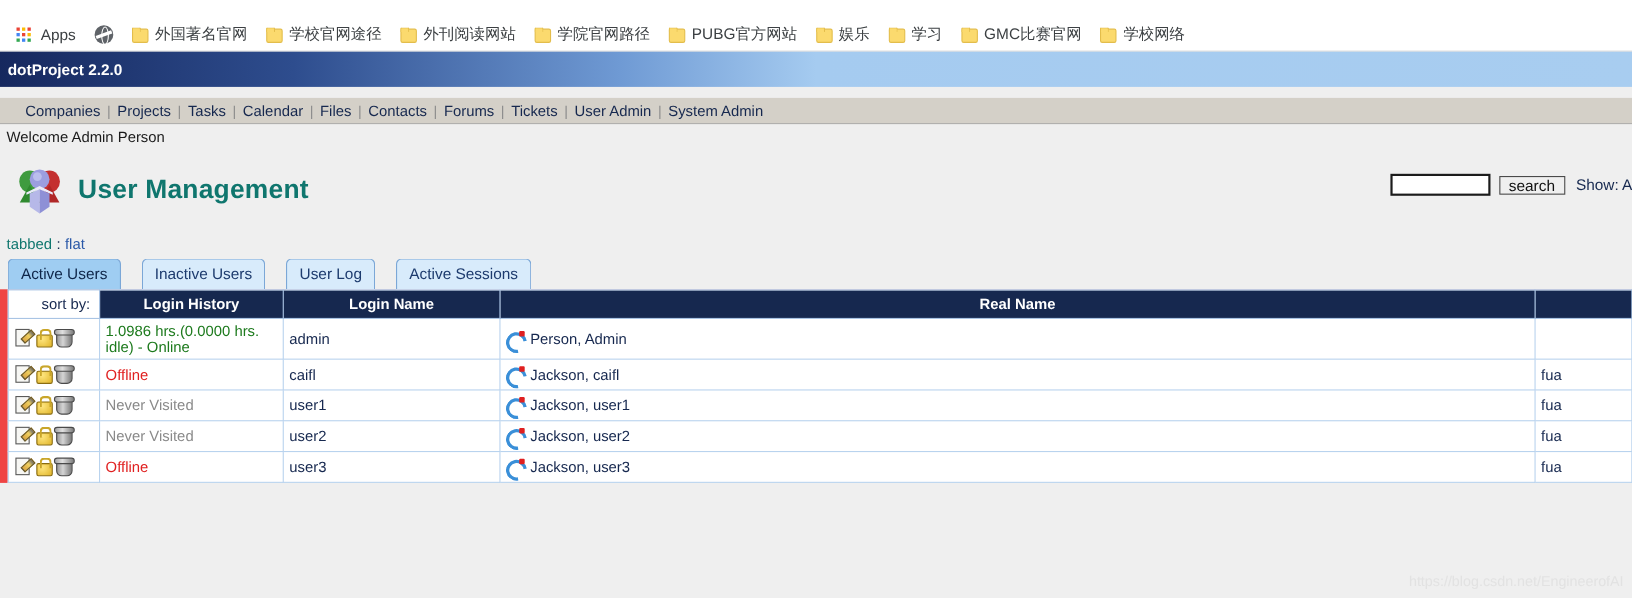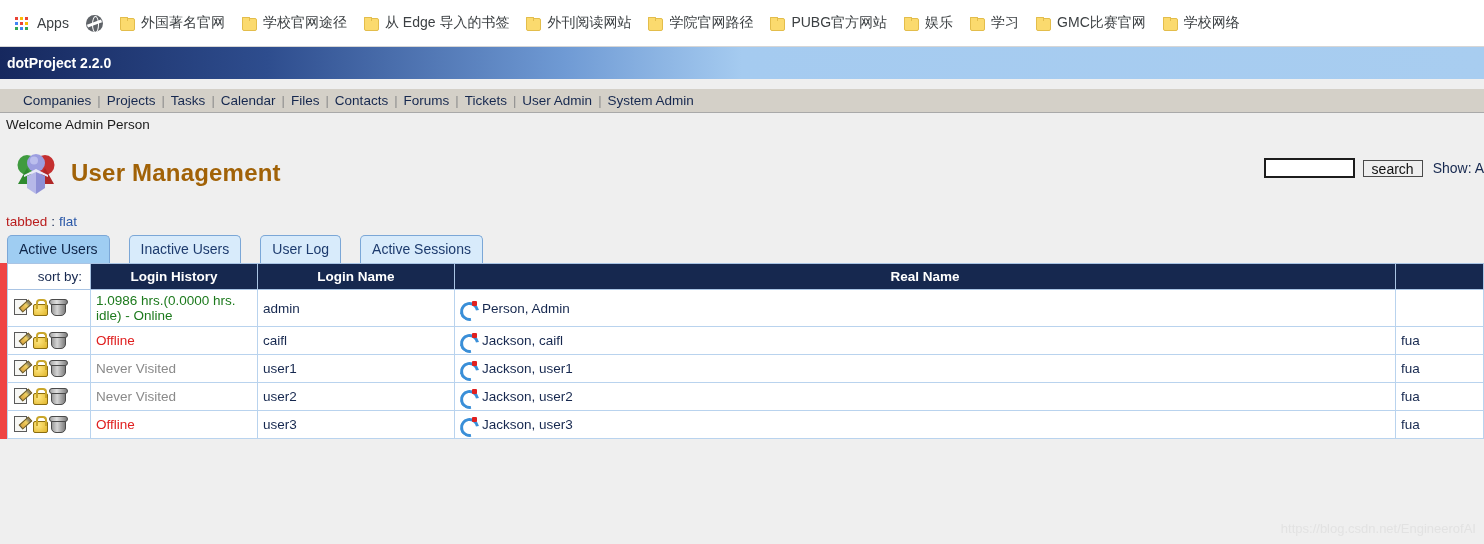--- a/index.html
+++ b/index.html
@@ -9,21 +9,21 @@
     overflow: hidden;
     background: #efefef;
     font-family: "Liberation Sans", sans-serif;
   }
 
   
   #bookmarks-bar {
     height: 47px;
     background: #ffffff;
     display: flex;
-    align-items: center;
+    align-items: flex-end;
     padding: 0 8px;
     border-bottom: 1px solid #d6d6d6;
     white-space: nowrap;
     overflow: hidden;
   }
   .bm-item {
     display: flex;
     align-items: center;
     height: 30px;
     padding: 0 7px;
@@ -135,21 +135,21 @@
   }
   #users-icon {
     width: 44px; height: 46px;
     position: relative;
     margin-right: 13px;
     flex: none;
   }
   #page-title {
     font-size: 24px;
     font-weight: bold;
-    color: #a16207;
+    color: #0f766e;
     letter-spacing: .2px;
   }
   #search-area {
     position: absolute;
     right: 0px;
     top: 22px;
     display: flex;
     align-items: center;
     font-size: 14px;
   }
@@ -181,21 +181,21 @@
   }
 
   
   #view-switch {
     padding-left: 6px;
     height: 24px;
     font-size: 13.5px;
     display: flex;
     align-items: center;
   }
-  #view-switch .current { color: #b91c1c; }
+  #view-switch .current { color: #0f766e; }
   #view-switch .sep { color: #16284f; margin: 0 4px; }
   #view-switch a { color: #2a58a8; text-decoration: none; cursor: pointer; }
 
   
   #tab-strip {
     display: flex;
     align-items: flex-end;
     padding-left: 7px;
     height: 30px;
   }
@@ -379,24 +379,20 @@
     <span class="globe-icon"></span>
   </div>
 
   <div class="bm-item">
     <span class="folder-icon"></span>
     <span>外国著名官网</span>
   </div>
   <div class="bm-item">
     <span class="folder-icon"></span>
     <span>学校官网途径</span>
-  </div>
-  <div class="bm-item">
-    <span class="folder-icon"></span>
-    <span>从 Edge 导入的书签</span>
   </div>
   <div class="bm-item">
     <span class="folder-icon"></span>
     <span>外刊阅读网站</span>
   </div>
   <div class="bm-item">
     <span class="folder-icon"></span>
     <span>学院官网路径</span>
   </div>
   <div class="bm-item">

